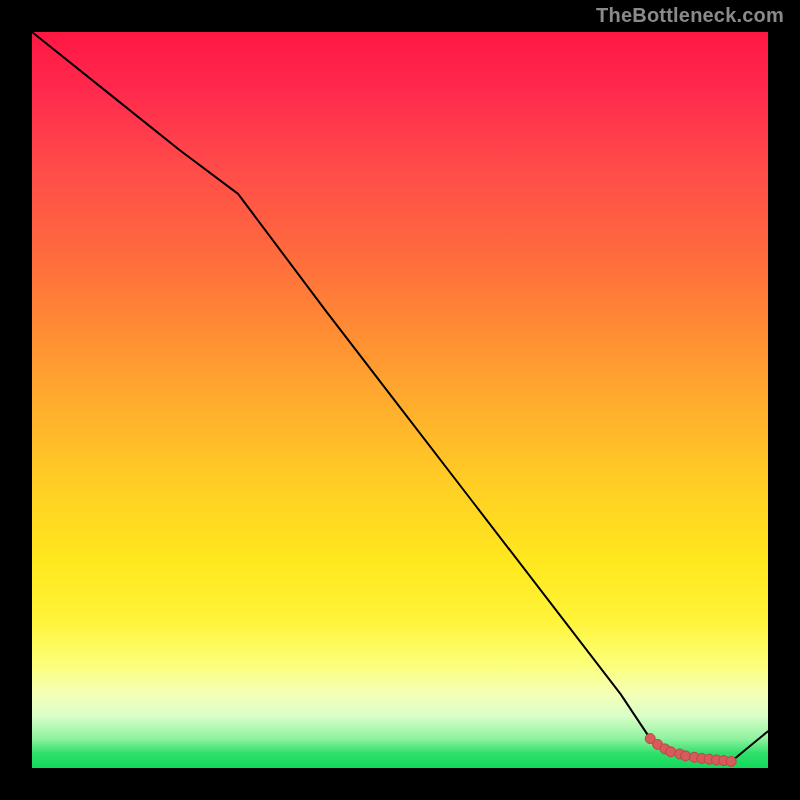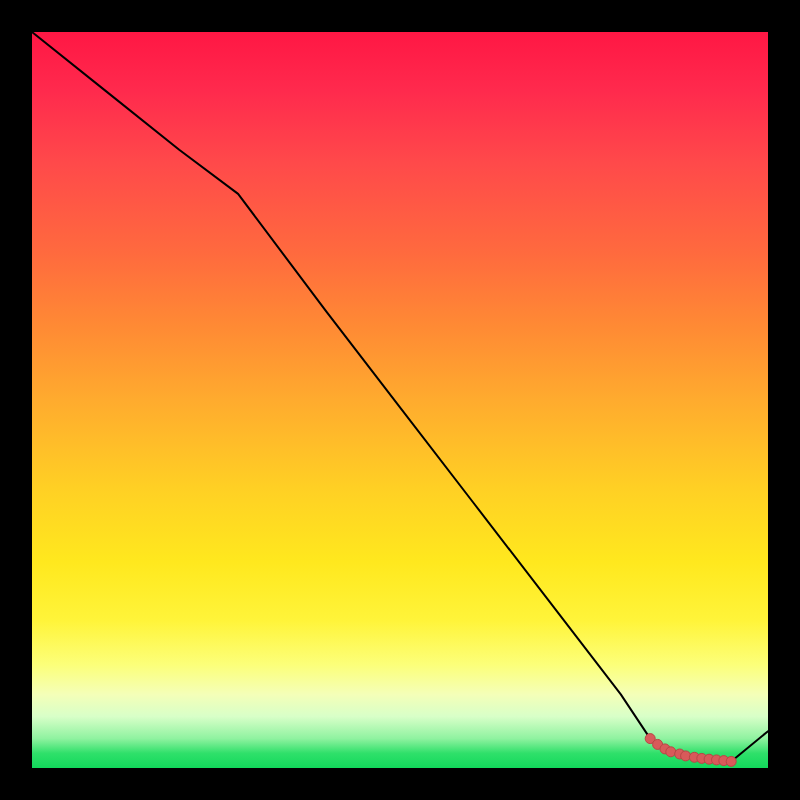--- a/index.html
+++ b/index.html
@@ -84,13 +84,14 @@
         <circle cx="653.6" cy="723.9" r="5" fill="#d85a5a" stroke="#b94646" stroke-width="1"></circle>
         <circle cx="662.4" cy="725.3" r="5" fill="#d85a5a" stroke="#b94646" stroke-width="1"></circle>
         <circle cx="669.8" cy="726.4" r="5" fill="#d85a5a" stroke="#b94646" stroke-width="1"></circle>
         <circle cx="677.1" cy="727.2" r="5" fill="#d85a5a" stroke="#b94646" stroke-width="1"></circle>
         <circle cx="684.5" cy="727.9" r="5" fill="#d85a5a" stroke="#b94646" stroke-width="1"></circle>
         <circle cx="691.8" cy="728.6" r="5" fill="#d85a5a" stroke="#b94646" stroke-width="1"></circle>
         <circle cx="699.2" cy="729.4" r="5" fill="#d85a5a" stroke="#b94646" stroke-width="1"></circle>
       </g>
   </svg>
 
+  <div class="watermark">TheBottleneck.com</div>
 </div>
 
 </body></html>

